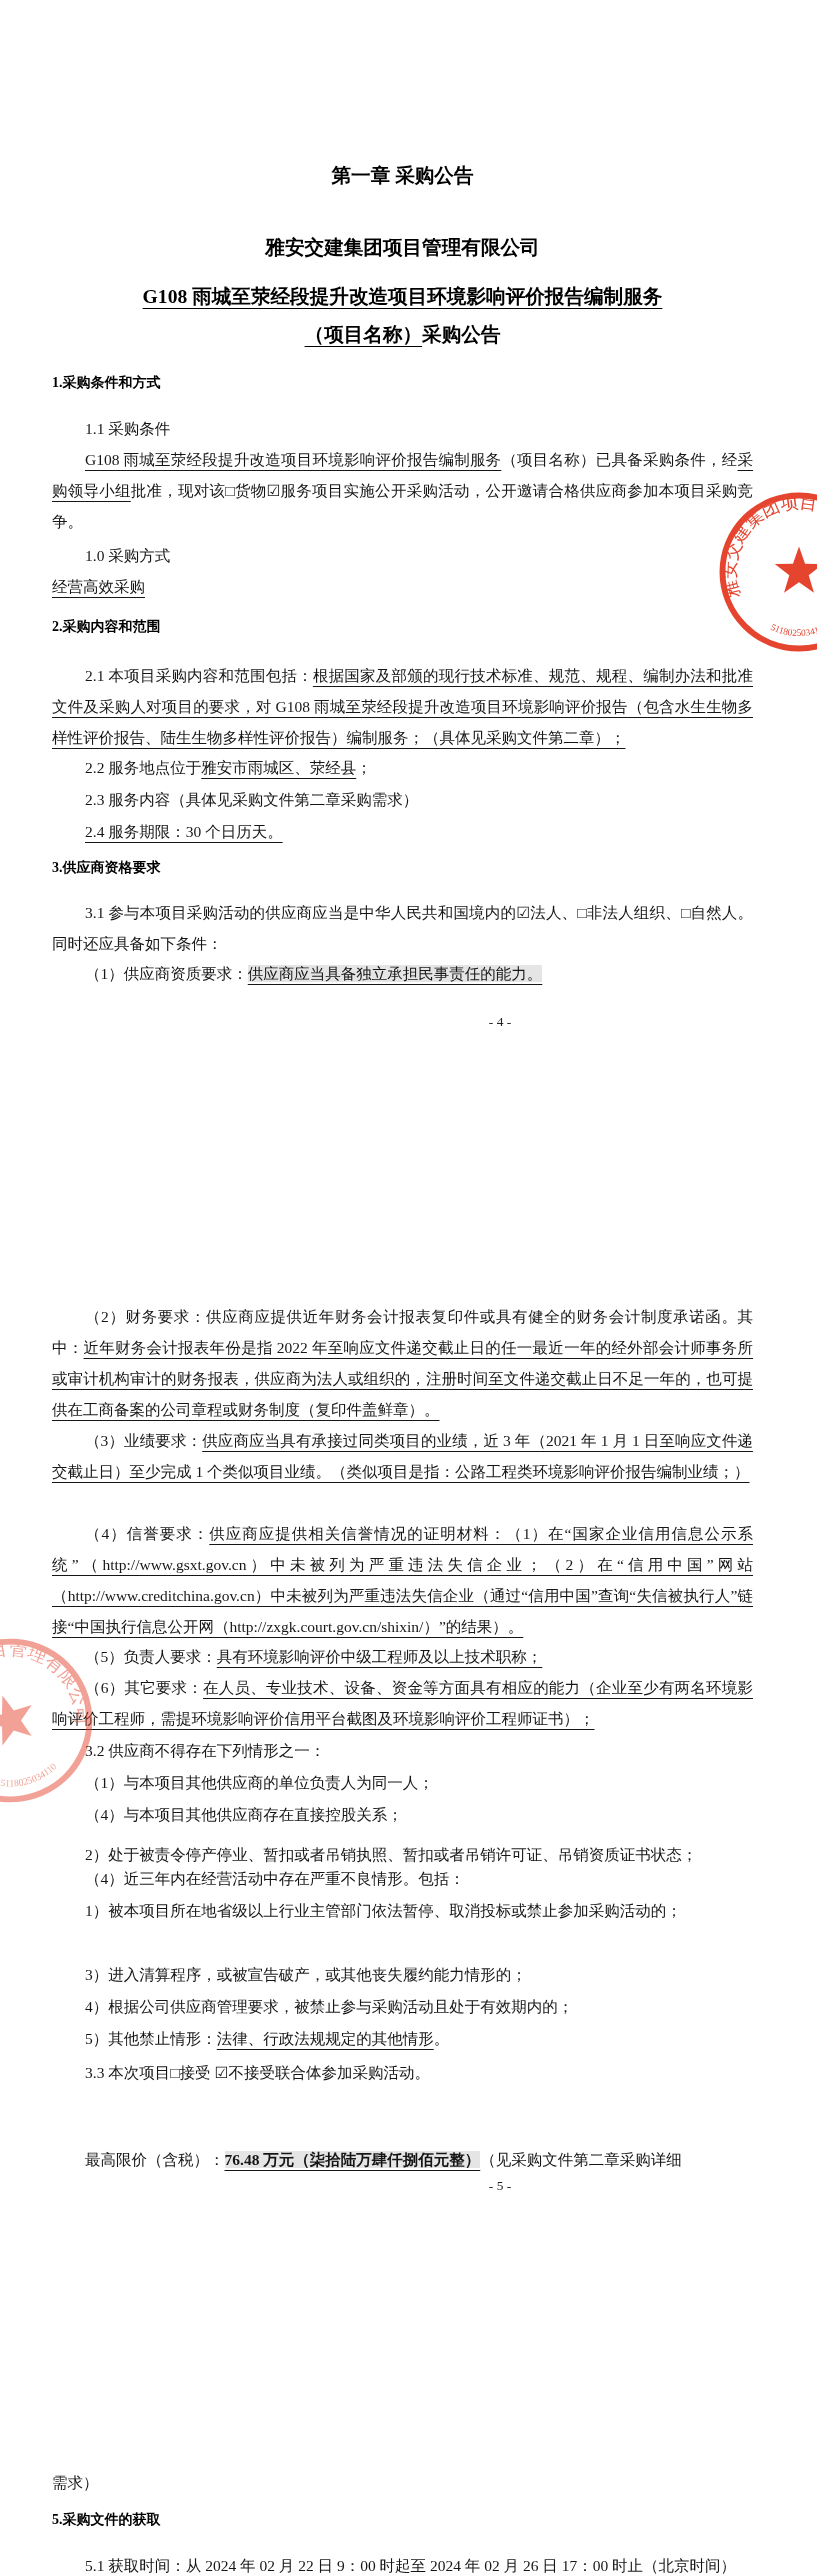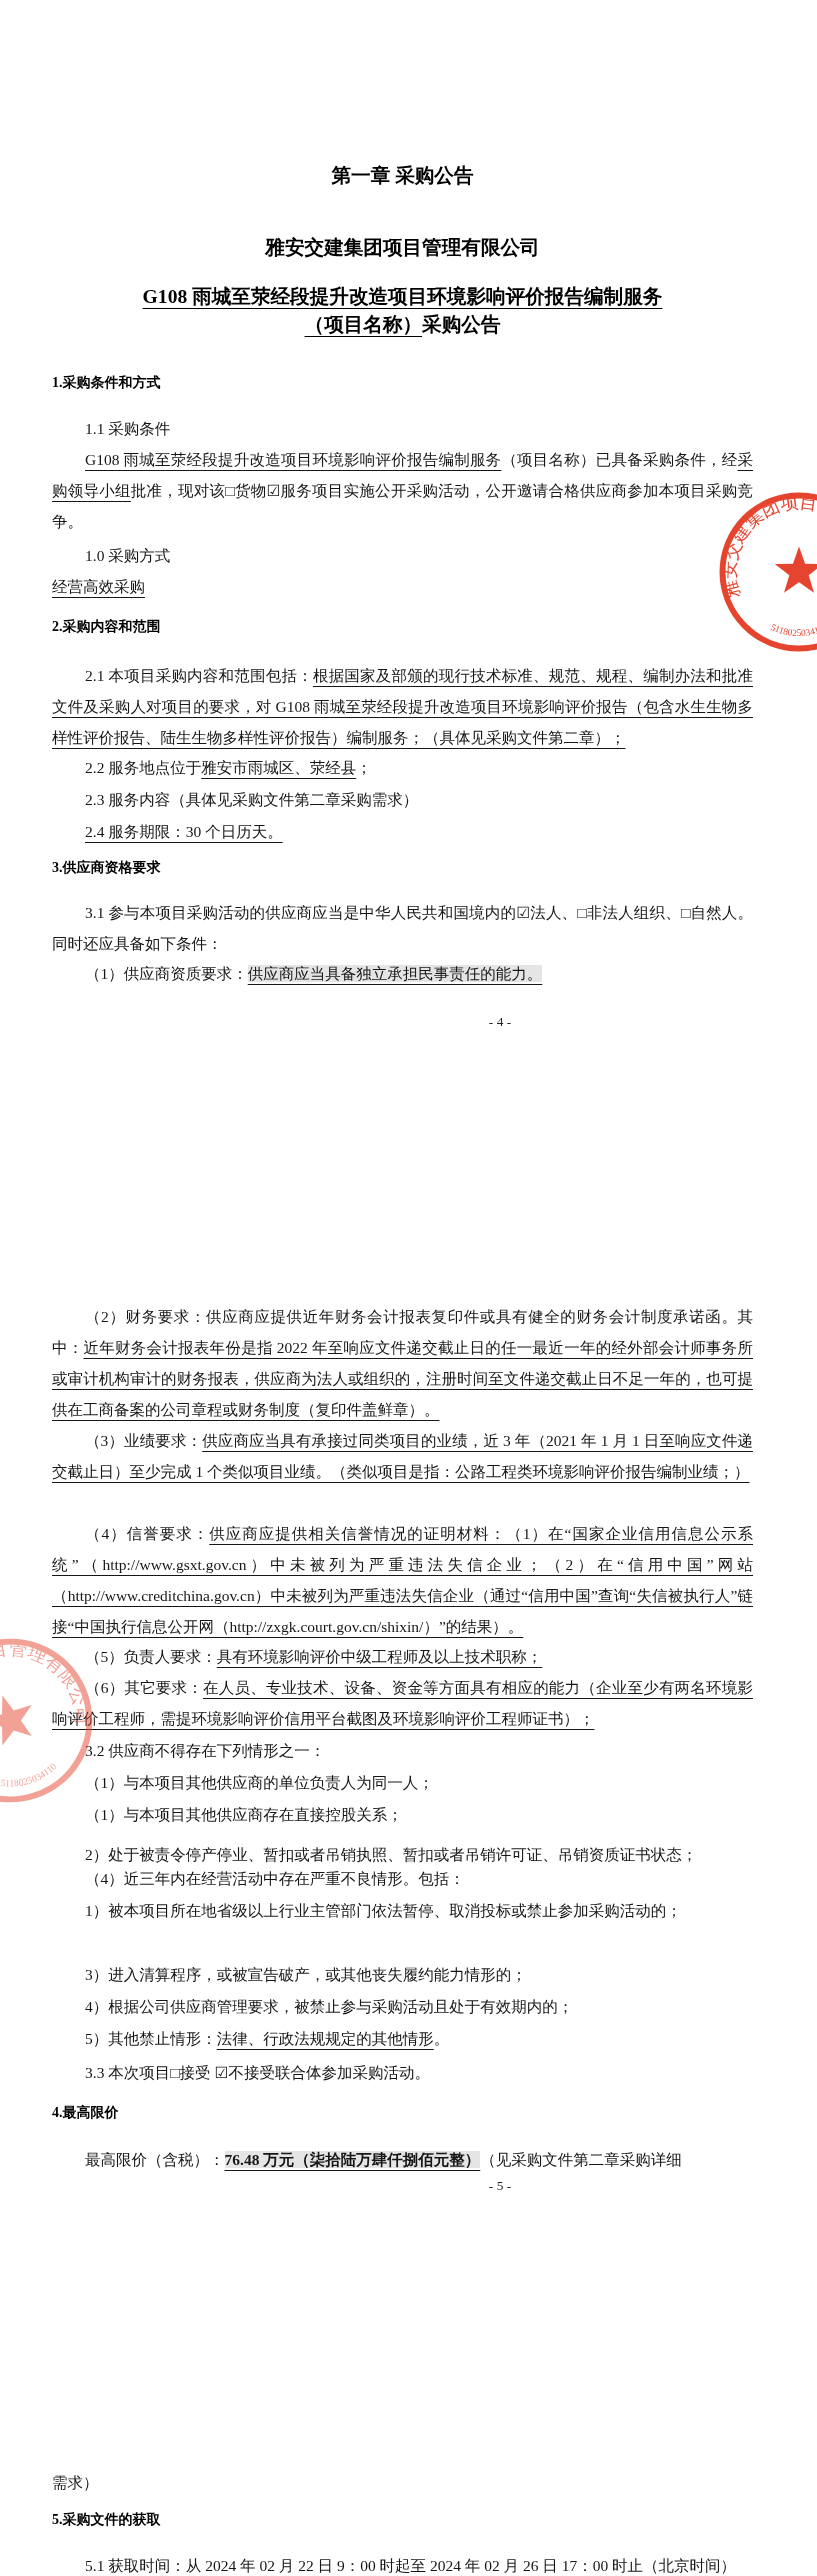--- a/index.html
+++ b/index.html
@@ -29,21 +29,21 @@
   .stamp { position:absolute; color:var(--stamp-color,#e5452f); }
 </style>
 </head>
 <body>
 
 <div id="scan-page">
 
   <div class="line center h big" style="top:161px;">第一章 采购公告</div>
   <div class="line center h big" style="top:233px;">雅安交建集团项目管理有限公司</div>
   <div class="line center h big u" style="top:282px;">G108 雨城至荥经段提升改造项目环境影响评价报告编制服务</div>
-  <div class="line center h big" style="top:310px;"><span class="u">（项目名称）</span><span>采购公告</span></div>
+  <div class="line center h big" style="top:320px;"><span class="u">（项目名称）</span><span>采购公告</span></div>
 
   <div class="line h" style="top:370px;">1.采购条件和方式</div>
   <div class="line indent" style="top:413px;">1.1 采购条件</div>
   <div class="line just indent" style="top:444px;"><span class="u">G108 雨城至荥经段提升改造项目环境影响评价报告编制服务</span><span>（项目名称）已具备采购条件，经</span><span class="u">采购领导小组</span><span>批准，现对该□货物☑服务项目实施公开采购活动，公开邀请合格供应商参加本项目采购竞争。</span></div>
   <div class="line indent" style="top:540px;">1.0 采购方式</div>
   <div class="line u" style="top:571px;">经营高效采购</div>
 
   <div class="line h" style="top:614px;">2.采购内容和范围</div>
   <div class="line just indent" style="top:660px;"><span>2.1 本项目采购内容和范围包括：</span><span class="u">根据国家及部颁的现行技术标准、规范、规程、编制办法和批准文件及采购人对项目的要求，对 G108 雨城至荥经段提升改造项目环境影响评价报告（包含水生生物多样性评价报告、陆生生物多样性评价报告）编制服务；（具体见采购文件第二章）；</span></div>
   <div class="line indent" style="top:752px;"><span>2.2 服务地点位于</span><span class="u">雅安市雨城区、荥经县</span><span>；</span></div>
@@ -56,30 +56,29 @@
 
   <div class="footer" style="top:1014px;">- 4 -</div>
 
   <div class="line just indent" style="top:1301px;"><span>（2）财务要求：供应商应提供近年财务会计报表复印件或具有健全的财务会计制度承诺函。其中：</span><span class="u">近年财务会计报表年份是指 2022 年至响应文件递交截止日的任一最近一年的经外部会计师事务所或审计机构审计的财务报表，供应商为法人或组织的，注册时间至文件递交截止日不足一年的，也可提供在工商备案的公司章程或财务制度（复印件盖鲜章）。</span></div>
   <div class="line just indent" style="top:1425px;"><span>（3）业绩要求：</span><span class="u">供应商应当具有承接过同类项目的业绩，近 3 年（2021 年 1 月 1 日至响应文件递交截止日）至少完成 1 个类似项目业绩。（类似项目是指：公路工程类环境影响评价报告编制业绩；）</span></div>
   <div class="line just indent" style="top:1518px;"><span>（4）信誉要求：</span><span class="u">供应商应提供相关信誉情况的证明材料：（1）在“国家企业信用信息公示系统”（http://www.gsxt.gov.cn）中未被列为严重违法失信企业；（2）在“信用中国”网站（http://www.creditchina.gov.cn）中未被列为严重违法失信企业（通过“信用中国”查询“失信被执行人”链接“中国执行信息公开网（http://zxgk.court.gov.cn/shixin/）”的结果）。</span></div>
   <div class="line just indent" style="top:1641px;"><span>（5）负责人要求：</span><span class="u">具有环境影响评价中级工程师及以上技术职称；</span></div>
   <div class="line just indent" style="top:1672px;"><span>（6）其它要求：</span><span class="u">在人员、专业技术、设备、资金等方面具有相应的能力（企业至少有两名环境影响评价工程师，需提环境影响评价信用平台截图及环境影响评价工程师证书）；</span></div>
   <div class="line indent" style="top:1735px;">3.2 供应商不得存在下列情形之一：</div>
   <div class="line indent" style="top:1767px;">（1）与本项目其他供应商的单位负责人为同一人；</div>
-  <div class="line indent" style="top:1799px;">（1）与本项目其他供应商存在直接控股关系；</div>
+  <div class="line indent" style="top:1799px;">（4）与本项目其他供应商存在直接控股关系；</div>
   <div class="line indent" style="top:1863px;">（4）近三年内在经营活动中存在严重不良情形。包括：</div>
   <div class="line indent" style="top:1895px;">1）被本项目所在地省级以上行业主管部门依法暂停、取消投标或禁止参加采购活动的；</div>
   <div class="line indent" style="top:1839px;">2）处于被责令停产停业、暂扣或者吊销执照、暂扣或者吊销许可证、吊销资质证书状态；</div>
   <div class="line indent" style="top:1959px;">3）进入清算程序，或被宣告破产，或其他丧失履约能力情形的；</div>
   <div class="line indent" style="top:1991px;">4）根据公司供应商管理要求，被禁止参与采购活动且处于有效期内的；</div>
   <div class="line indent" style="top:2023px;"><span>5）其他禁止情形：</span><span class="u">法律、行政法规规定的其他情形</span><span>。</span></div>
   <div class="line indent" style="top:2057px;">3.3 本次项目□接受 ☑不接受联合体参加采购活动。</div>
 
-  <div class="line h" style="top:2100px;">4.最高限价</div>
   <div class="line just indent" style="top:2144px;"><span>最高限价（含税）：</span><span class="u b hl">76.48 万元（柒拾陆万肆仟捌佰元整）</span><span>（见采购文件第二章采购详细</span></div>
 
   <div class="footer" style="top:2178px;">- 5 -</div>
 
   <div class="line" style="top:2467px;">需求）</div>
   <div class="line h" style="top:2507px;">5.采购文件的获取</div>
   <div class="line just indent" style="top:2550px;"><span>5.1 获取时间：从</span><span class="u"> 2024 </span><span>年</span><span class="u"> 02 </span><span>月</span><span class="u"> 22 </span><span>日 9：00 时起至</span><span class="u"> 2024 </span><span>年</span><span class="u"> 02 </span><span>月</span><span class="u"> 26 </span><span>日 17：00 时止（北京时间）</span></div>
 
   <svg class="stamp" style="left:714px; top:487px; width:170px; height:170px;" viewBox="-100 -100 200 200">
     <circle cx="0" cy="0" r="90" fill="none" stroke="currentColor" stroke-width="7"></circle>

